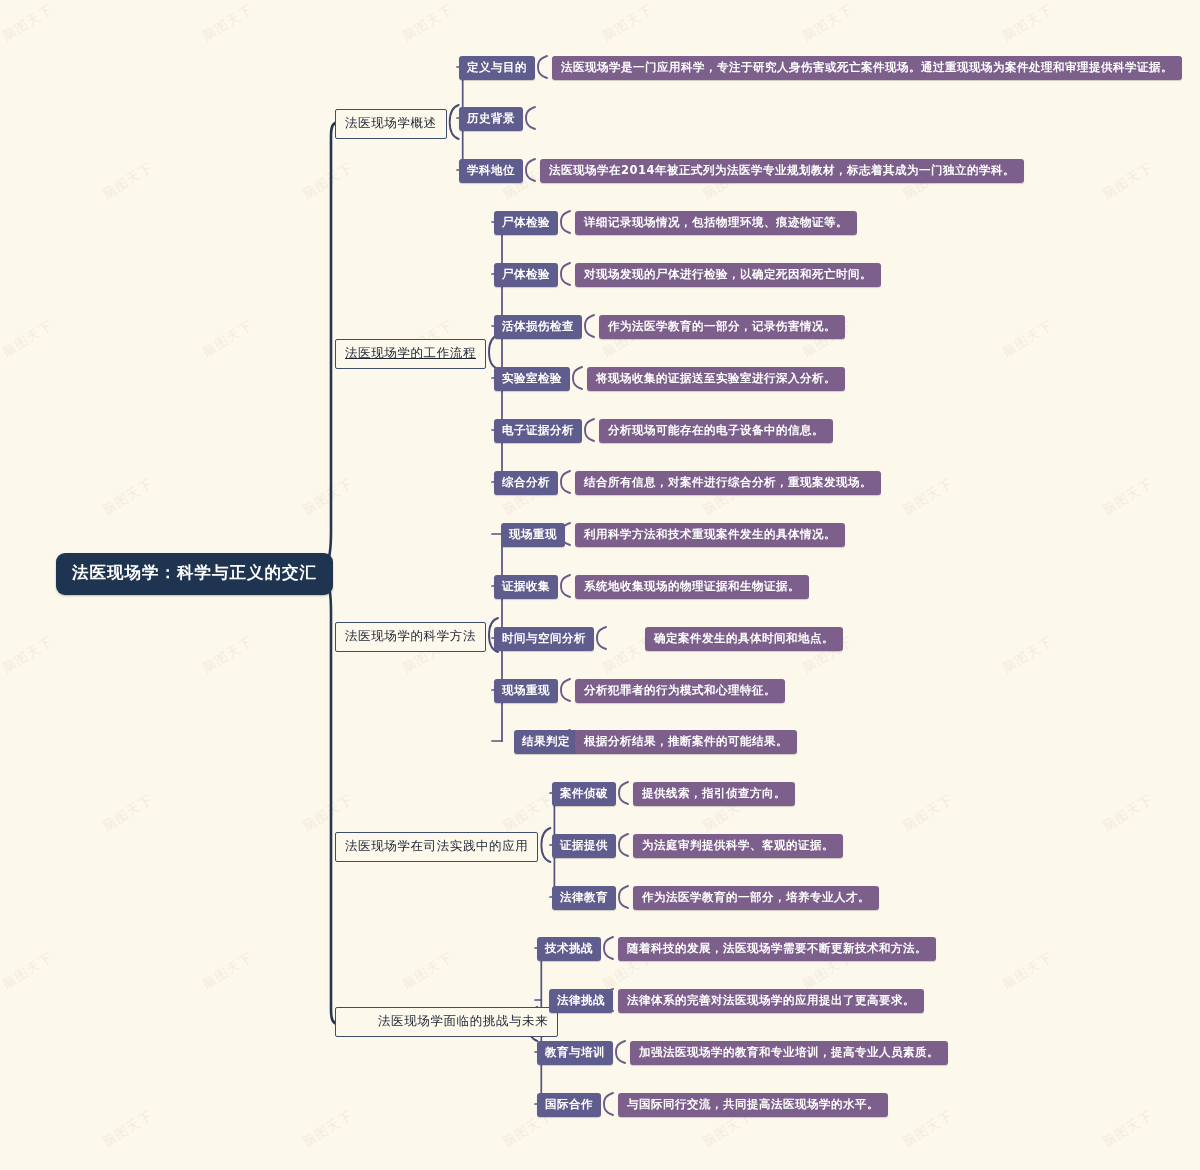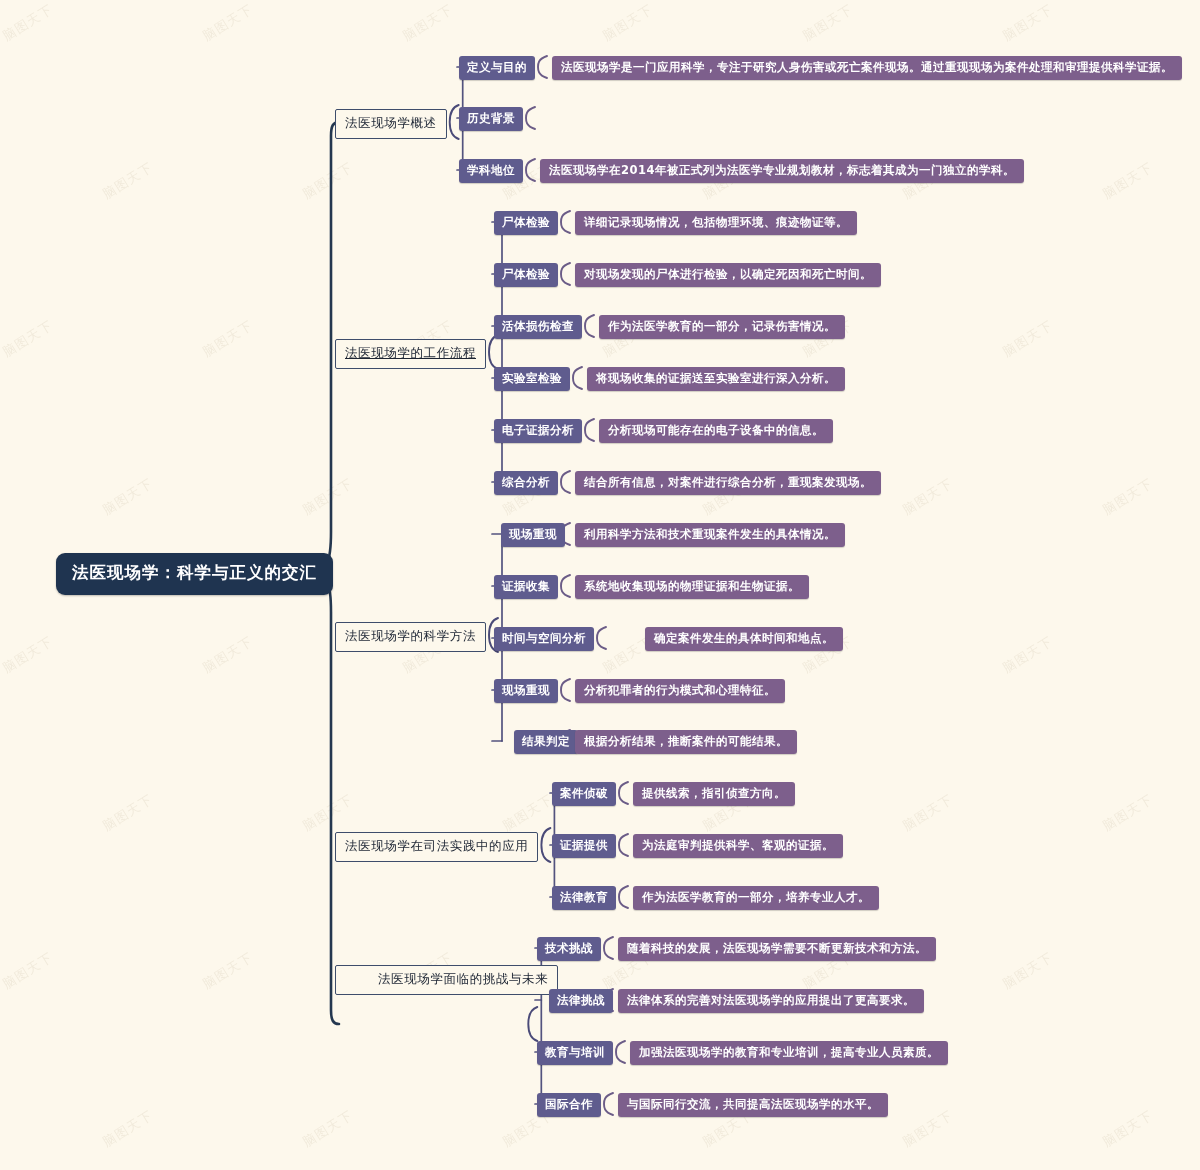--- a/index.html
+++ b/index.html
@@ -255,21 +255,21 @@
     <div class="node lv3" style="left: 575px; top: 679px;">分析犯罪者的行为模式和心理特征。</div>
     <div class="node lv2" style="left: 494px; top: 730px; margin-left: 20px;">结果判定</div>
     <div class="node lv3" style="left: 575px; top: 730px;">根据分析结果，推断案件的可能结果。</div>
     <div class="node lv1" style="left: 335px; top: 832px;">法医现场学在司法实践中的应用</div>
     <div class="node lv2" style="left: 552px; top: 782px;">案件侦破</div>
     <div class="node lv3" style="left: 633px; top: 782px;">提供线索，指引侦查方向。</div>
     <div class="node lv2" style="left: 552px; top: 834px;">证据提供</div>
     <div class="node lv3" style="left: 633px; top: 834px;">为法庭审判提供科学、客观的证据。</div>
     <div class="node lv2" style="left: 552px; top: 886px;">法律教育</div>
     <div class="node lv3" style="left: 633px; top: 886px;">作为法医学教育的一部分，培养专业人才。</div>
-    <div class="node lv1" style="left: 335px; top: 965px; padding-left: 42px;">法医现场学面临的挑战与未来</div>
+    <div class="node lv1" style="left: 335px; top: 1007px; padding-left: 42px;">法医现场学面临的挑战与未来</div>
     <div class="node lv2" style="left: 537px; top: 937px;">技术挑战</div>
     <div class="node lv3" style="left: 618px; top: 937px;">随着科技的发展，法医现场学需要不断更新技术和方法。</div>
     <div class="node lv2" style="left: 537px; top: 989px; margin-left: 12px;">法律挑战</div>
     <div class="node lv3" style="left: 618px; top: 989px;">法律体系的完善对法医现场学的应用提出了更高要求。</div>
     <div class="node lv2" style="left: 537px; top: 1041px;">教育与培训</div>
     <div class="node lv3" style="left: 630px; top: 1041px;">加强法医现场学的教育和专业培训，提高专业人员素质。</div>
     <div class="node lv2" style="left: 537px; top: 1093px;">国际合作</div>
     <div class="node lv3" style="left: 618px; top: 1093px;">与国际同行交流，共同提高法医现场学的水平。</div>
   </div>
 

